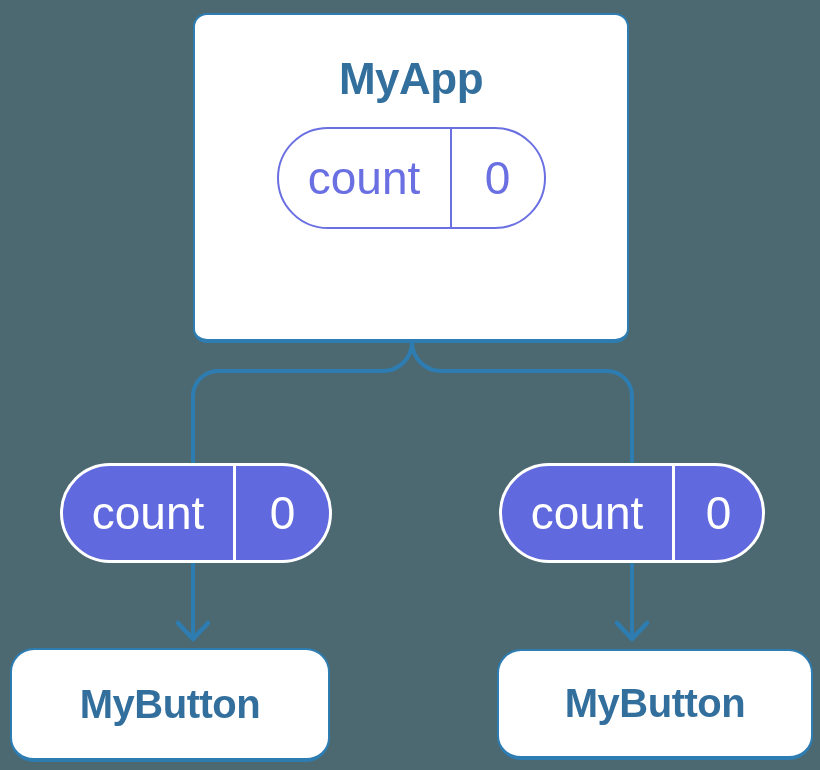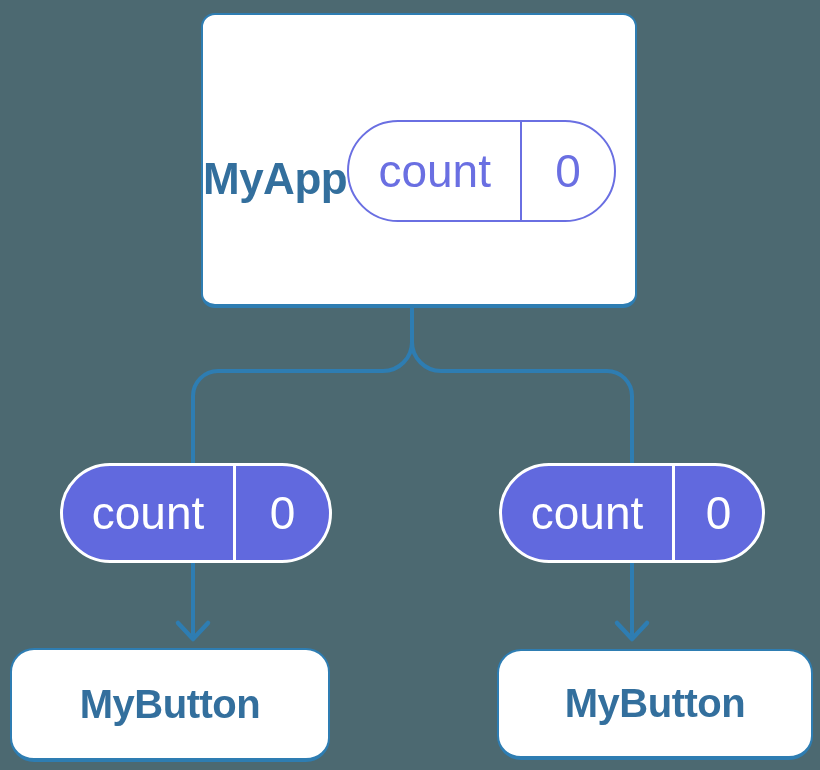--- a/index.html
+++ b/index.html
@@ -45,24 +45,24 @@
   }
   .card-title {
     color: var(--component-label, #336f9d);
     font-weight: 600;
     letter-spacing: -0.5px;
   }
   .root-card {
     left: 193px;
     top: 13px;
     width: 436px;
-    height: 295px;
+    height: 330px;
     display: flex;
+    flex-direction: column;
     align-items: center;
-    margin-left: 8px;
   }
   .root-card .card-title {
     font-size: 44px;
     line-height: 1.18;
     margin-top: 38px;
   }
   .pill {
     box-sizing: border-box;
     display: grid;
     border-radius: 999px;

